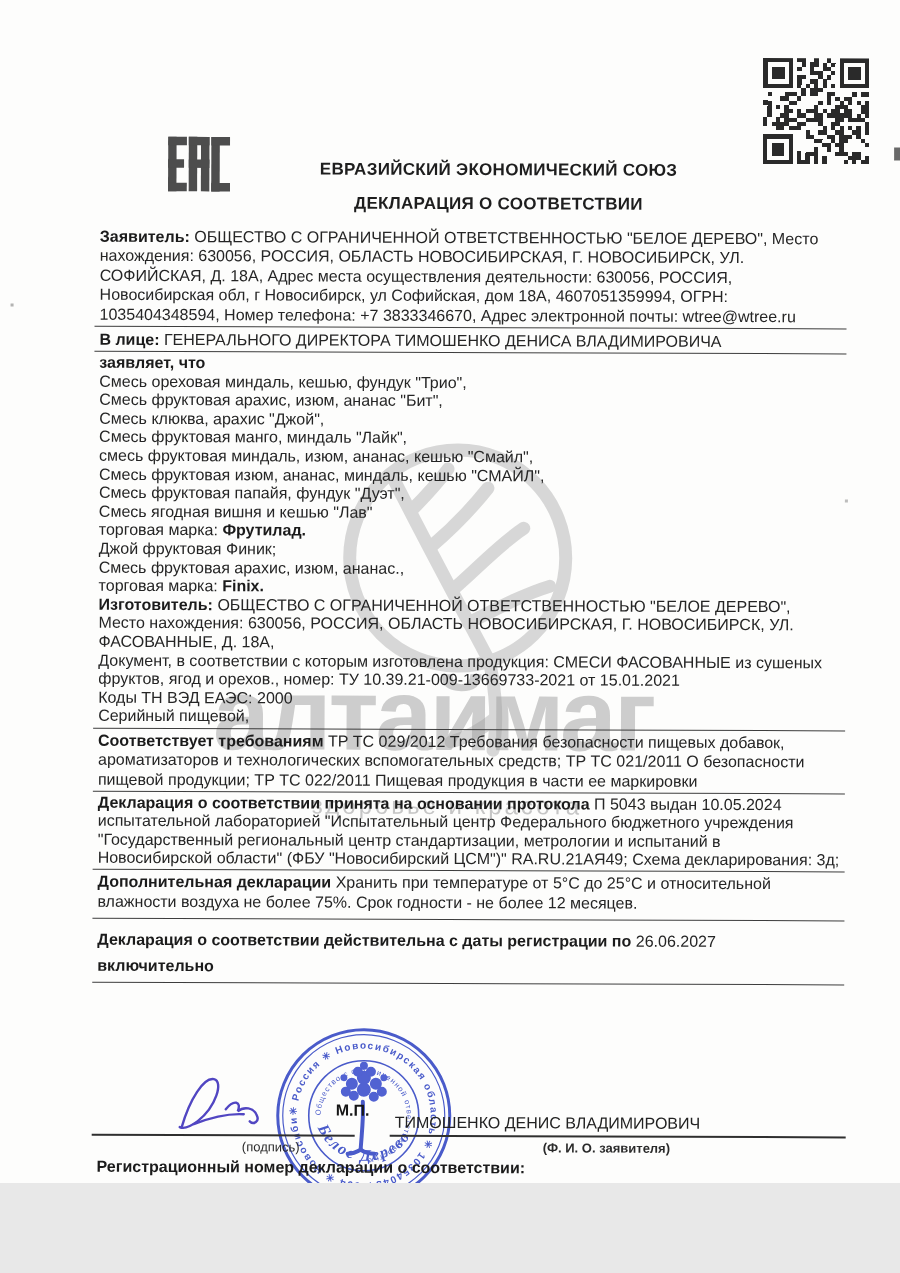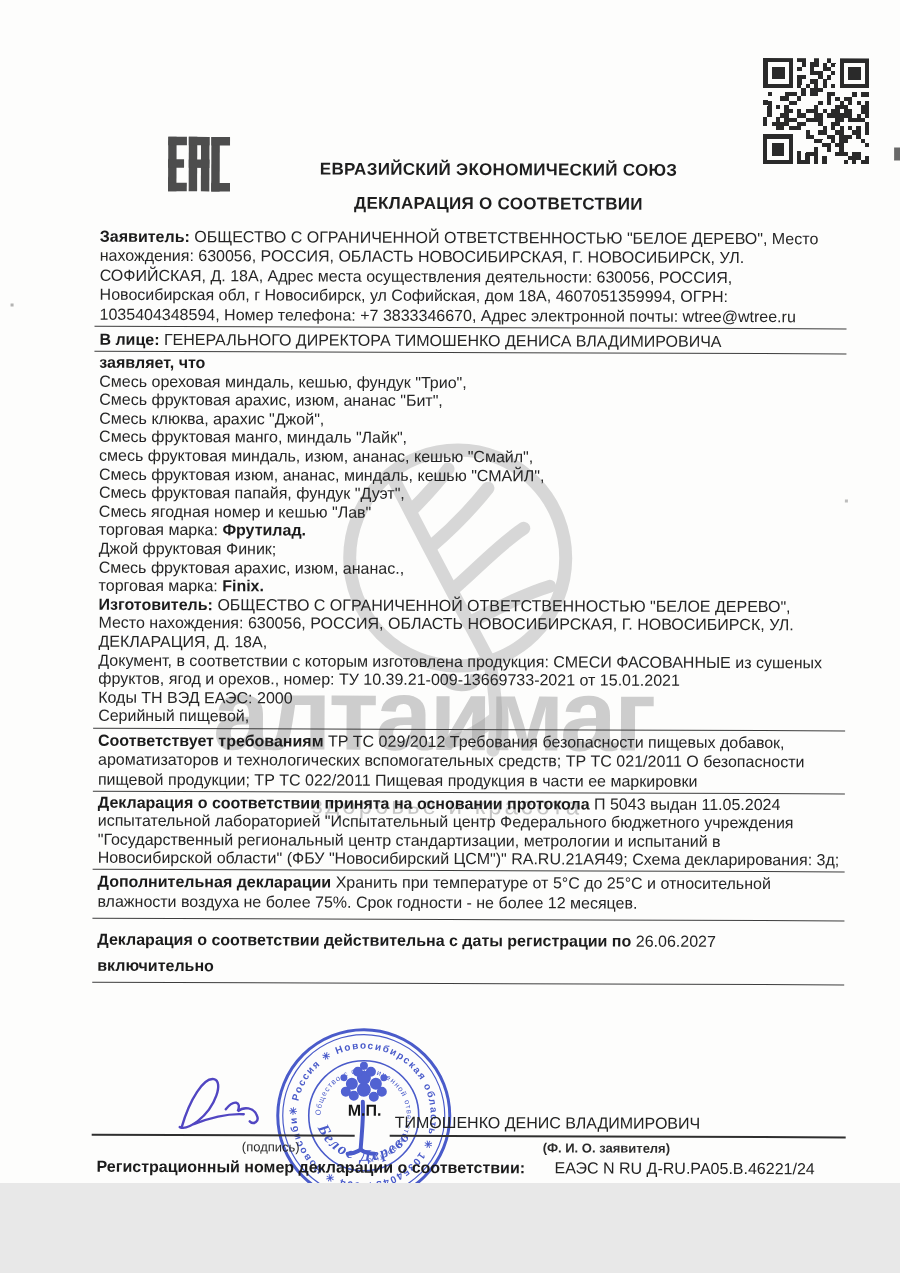--- a/index.html
+++ b/index.html
@@ -48,21 +48,21 @@
 
   
   .foot{position:absolute;inset:0;z-index:3;}
   .sig-line{position:absolute;border-top:2px solid #2f2f2f;height:0;}
   .sig-line.left{left:94px;top:1135px;width:263px;}
   .sig-line.right{left:392px;top:1135px;width:456px;}
   .sig-label{position:absolute;font-size:13px;color:#2a2a2a;text-align:right;}
   .lbl-podpis{left:152px;top:1140px;width:150px;text-align:right;}
   .lbl-fio{left:545px;top:1140px;font-weight:bold;}
   .applicant-name{position:absolute;left:397px;top:1114px;font-size:16px;color:#222;}
-  .mp{position:absolute;left:350px;top:1102px;font-size:16px;font-weight:bold;color:#161616;z-index:4;}
+  .mp{position:absolute;left:338px;top:1102px;font-size:16px;font-weight:bold;color:#161616;z-index:4;}
   .reg-row{position:absolute;left:99px;font-size:16px;white-space:nowrap;}
   .reg-row .lab{font-weight:bold;color:#1b1b1b;}
   .reg-row .val{position:absolute;left:458px;top:0;font-weight:normal;color:#222;}
   .row-regnum{top:1159px;width:760px;}
   .row-regdate{top:1189px;width:760px;}
 
   .stamp{position:absolute;left:276px;top:1026px;opacity:.92;}
   .signature{position:absolute;left:166px;top:1070px;}
 
   .speck{position:absolute;background:#444;}
@@ -422,42 +422,42 @@
         <div class="rule" data-after="representative"></div>
         <div class="sec" data-sec="products">
           <div class="line"><b>заявляет, что</b></div>
           <div class="line"><span>Смесь ореховая миндаль, кешью, фундук "Трио",</span></div>
           <div class="line"><span>Смесь фруктовая арахис, изюм, ананас "Бит",</span></div>
           <div class="line"><span>Смесь клюква, арахис "Джой",</span></div>
           <div class="line"><span>Смесь фруктовая манго, миндаль "Лайк",</span></div>
           <div class="line"><span>смесь фруктовая миндаль, изюм, ананас, кешью "Смайл",</span></div>
           <div class="line"><span>Смесь фруктовая изюм, ананас, миндаль, кешью "СМАЙЛ",</span></div>
           <div class="line"><span>Смесь фруктовая папайя, фундук "Дуэт",</span></div>
-          <div class="line"><span>Смесь ягодная номер и кешью "Лав"</span></div>
+          <div class="line"><span>Смесь ягодная вишня и кешью "Лав"</span></div>
           <div class="line"><span>торговая марка: </span><b>Фрутилад.</b></div>
           <div class="line"><span>Джой фруктовая Финик;</span></div>
           <div class="line"><span>Смесь фруктовая арахис, изюм, ананас.,</span></div>
           <div class="line"><span>торговая марка: </span><b>Finix.</b></div>
           <div class="line"><b>Изготовитель:</b><span> ОБЩЕСТВО С ОГРАНИЧЕННОЙ ОТВЕТСТВЕННОСТЬЮ "БЕЛОЕ ДЕРЕВО",</span></div>
           <div class="line"><span>Место нахождения: 630056, РОССИЯ, ОБЛАСТЬ НОВОСИБИРСКАЯ, Г. НОВОСИБИРСК, УЛ.</span></div>
-          <div class="line"><span>ДЕКЛАРАЦИЯ, Д. 18А,</span></div>
+          <div class="line"><span>ФАСОВАННЫЕ, Д. 18А,</span></div>
           <div class="line"><span>Документ, в соответствии с которым изготовлена продукция: СМЕСИ ФАСОВАННЫЕ из сушеных</span></div>
           <div class="line"><span>фруктов, ягод и орехов., номер: ТУ 10.39.21-009-13669733-2021 от 15.01.2021</span></div>
           <div class="line"><span>Коды ТН ВЭД ЕАЭС: 2000</span></div>
           <div class="line"><span>Серийный пищевой,</span></div>
         </div>
         <div class="rule" data-after="products"></div>
         <div class="sec" data-sec="requirements">
           <div class="line"><b>Соответствует требованиям</b><span>  ТР ТС 029/2012 Требования безопасности пищевых добавок,</span></div>
           <div class="line"><span>ароматизаторов и технологических вспомогательных средств; ТР ТС 021/2011 О безопасности</span></div>
           <div class="line"><span>пищевой продукции; ТР ТС 022/2011 Пищевая продукция в части ее маркировки</span></div>
         </div>
         <div class="rule" data-after="requirements"></div>
         <div class="sec" data-sec="basis">
-          <div class="line"><b>Декларация о соответствии принята на основании протокола</b><span> П 5043 выдан 11.05.2024</span></div>
+          <div class="line"><b>Декларация о соответствии принята на основании протокола</b><span> П 5043 выдан 10.05.2024</span></div>
           <div class="line"><span>испытательной лабораторией "Испытательный центр Федерального бюджетного учреждения</span></div>
           <div class="line"><span>"Государственный региональный центр стандартизации, метрологии и испытаний в</span></div>
           <div class="line"><span>Новосибирской области" (ФБУ "Новосибирский ЦСМ")" RA.RU.21АЯ49; Схема декларирования: 3д;</span></div>
         </div>
         <div class="rule" data-after="basis"></div>
         <div class="sec" data-sec="additional_info">
           <div class="line"><b>Дополнительная декларации</b><span> Хранить при температуре от 5°С до 25°С и относительной</span></div>
           <div class="line"><span>влажности воздуха не более 75%. Срок годности - не более 12 месяцев.</span></div>
         </div>
         <div class="rule" data-after="additional_info"></div>
@@ -524,21 +524,20 @@
 
       <div class="sig-line left"></div>
       <div class="sig-line right"></div>
 
       <div class="sig-label lbl-podpis">(подпись)</div>
       <div class="applicant-name">ТИМОШЕНКО ДЕНИС ВЛАДИМИРОВИЧ</div>
       <div class="sig-label lbl-fio">(Ф. И. О. заявителя)</div>
 
       <div class="reg-row row-regnum">
         <span class="lab">Регистрационный номер декларации о соответствии:</span>
-        <span class="val">ЕАЭС N RU Д-RU.РА05.В.46221/24</span>
       </div>
       <div class="reg-row row-regdate">
         <span class="lab">Дата регистрации декларации о соответствии:</span>
         <span class="val">27.04.2024</span>
       </div>
     </div>
 
     <div class="speck" style="left:893px;top:146px;width:6px;height:13px;opacity:.8;"></div>
     <div class="speck" style="left:10px;top:305px;width:3px;height:3px;opacity:.4;"></div>
     <div class="speck" style="left:845px;top:498px;width:3px;height:3px;opacity:.35;"></div>

